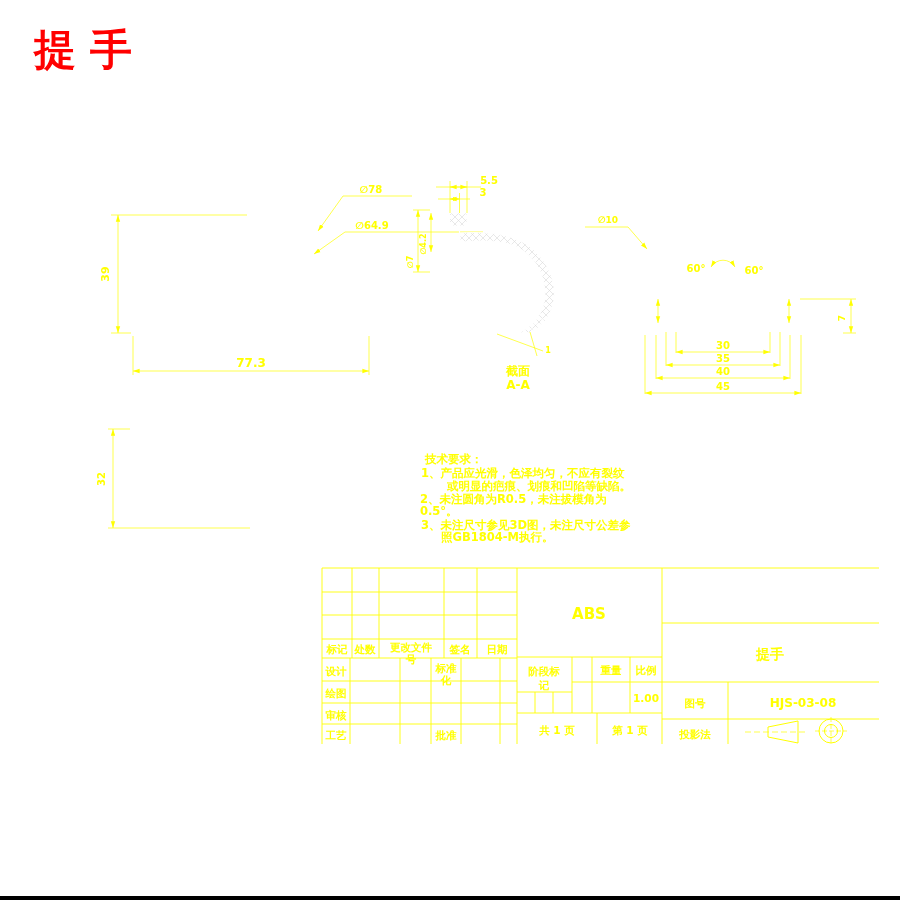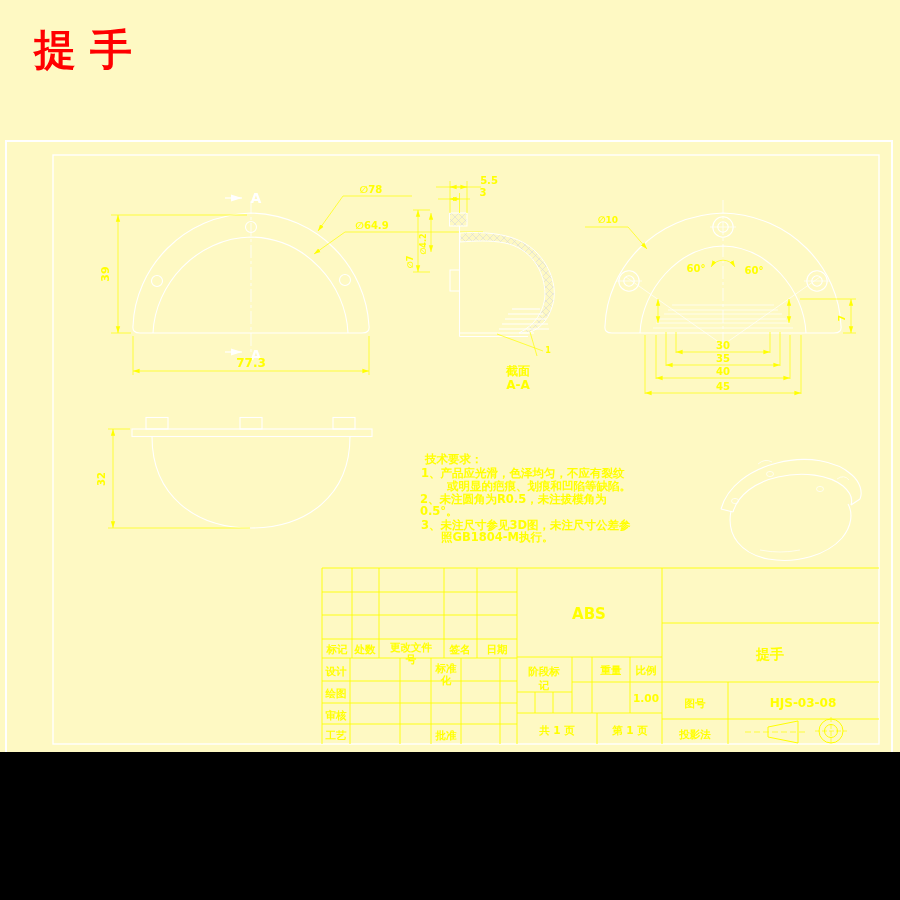--- a/index.html
+++ b/index.html
@@ -1,16 +1,16 @@
 <!DOCTYPE html>
 <html><head>
 <meta charset="utf-8">
 <style>
   html,body{margin:0;padding:0;background:#000;}
-  #stage{position:relative;width:900px;height:752px;background:#fef9c3;overflow:hidden;
+  #stage{position:relative;width:900px;height:896px;background:#ffffff;overflow:hidden;
          font-family:"DejaVu Sans",sans-serif;}
   #page-title{position:absolute;left:34px;top:22px;color:#ff0000;
 
               font-family:"Liberation Serif","DejaVu Serif",serif;
               font-size:42px;font-weight:bold;letter-spacing:14px;}
   svg{position:absolute;left:0;top:0;}
   svg text{font-family:"DejaVu Sans",sans-serif;}
   .dim{fill:#ffff00;font-weight:bold;}
   .wtxt{fill:#ffffff;font-weight:bold;}
   .yline{stroke:#ffff00;stroke-width:0.9;fill:none;}

